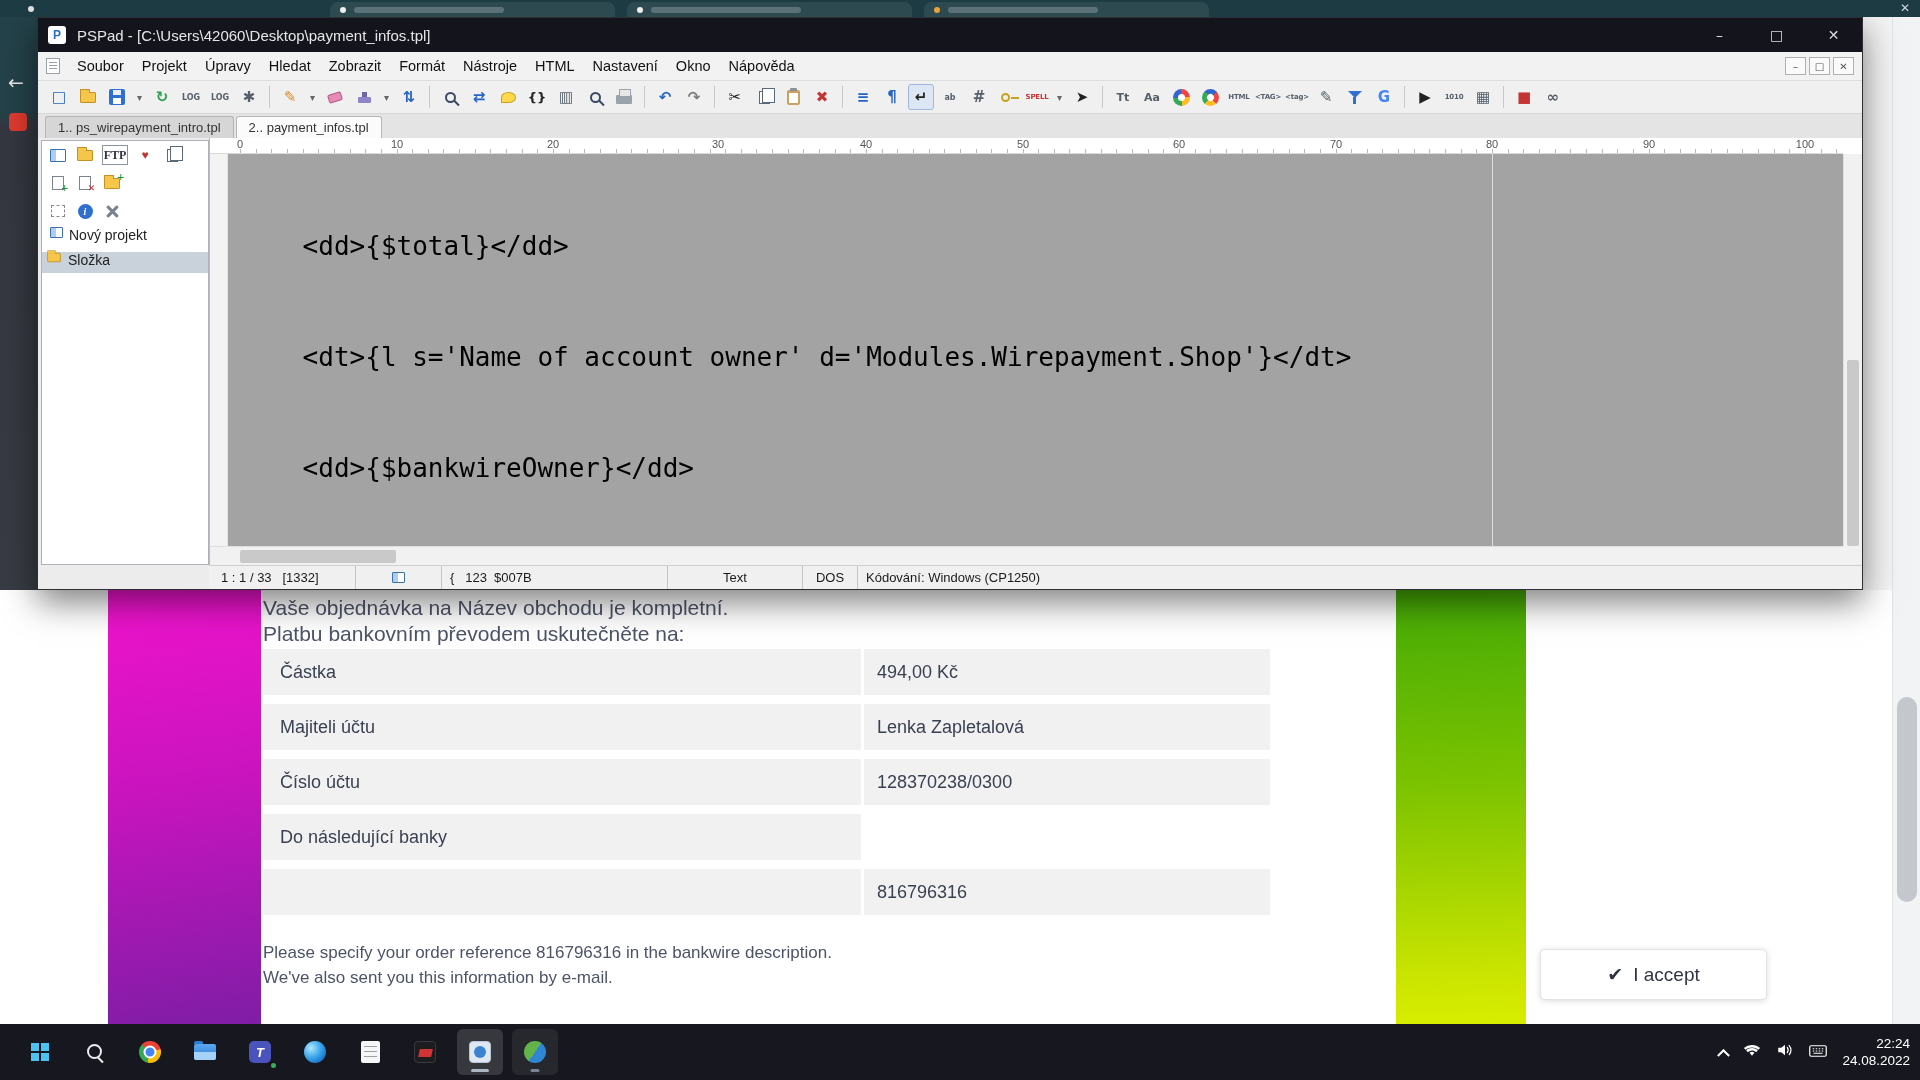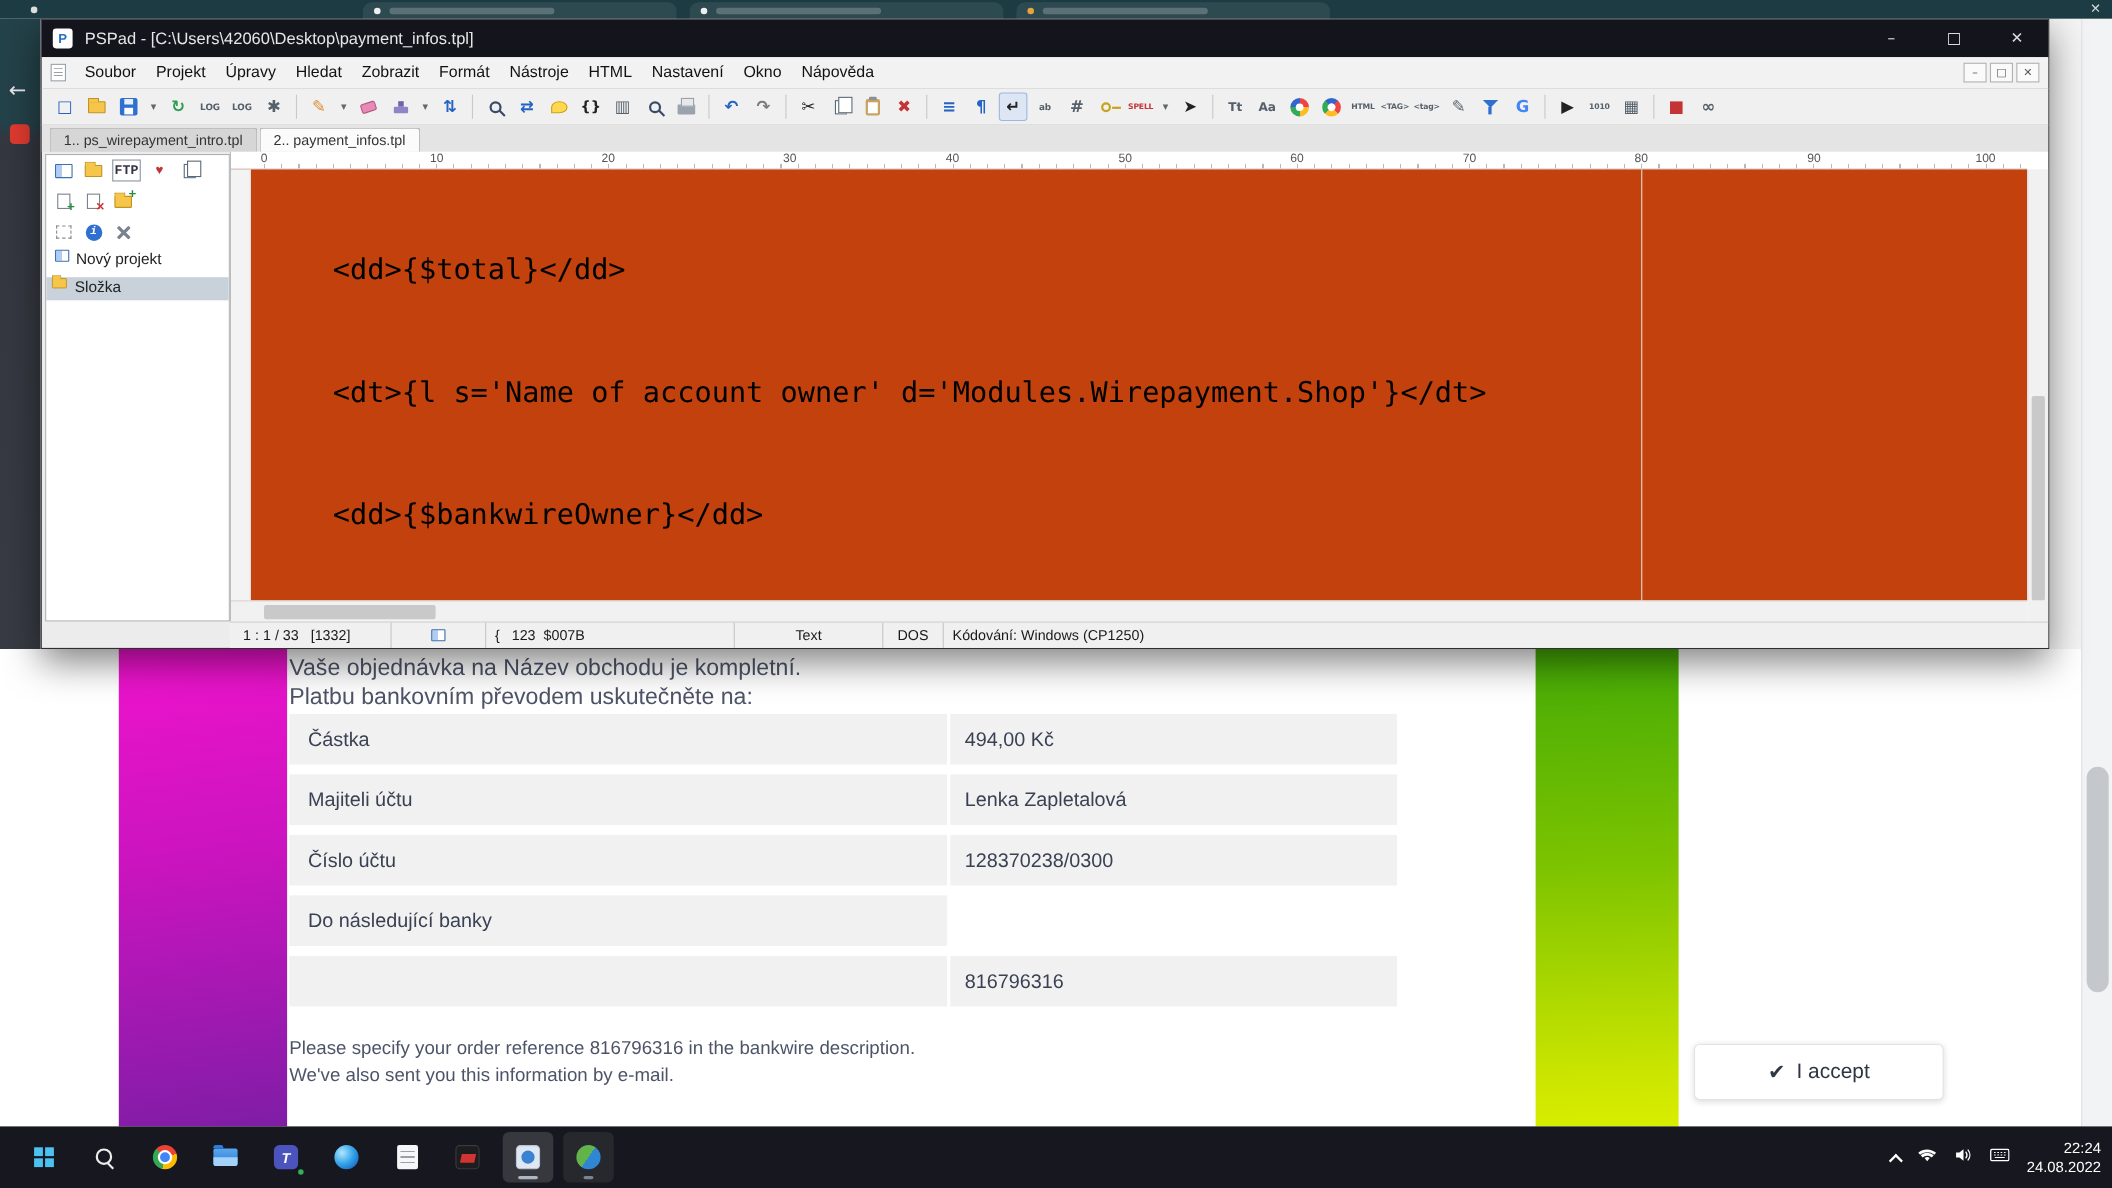--- a/index.html
+++ b/index.html
@@ -58,31 +58,31 @@
   .c-slate{color:#55606b}.c-dim{color:#7a7a7a}.c-orange{color:#df8a2c}.c-gblue{color:#4285f4}
   .pressed{background:#dce6f4;border:1px solid #9db8dc}
   .tsep{width:1px;height:22px;background:#c9c9c9;margin:0 4px;flex:0 0 auto}
   .tabbar{position:absolute;left:0;top:96px;right:0;height:24px;background:#e4e4e4;display:flex;align-items:flex-end;padding-left:7px}
   .tab{height:22px;display:flex;align-items:center;padding:0 12px;font-size:13px;color:#333;background:#d6d6d6;border:1px solid #b6b6b6;border-bottom:none;border-radius:3px 3px 0 0;margin-right:2px}
   .tab.active{background:#fbfbfb}
 
   
   .lpanel{position:absolute;left:3px;top:122px;width:168px;bottom:24px;background:#fff;border:1px solid #aeb2b8;overflow:hidden}
   .prow3{display:flex;gap:7px;padding:4px 6px;align-items:center}
-  .pi{width:20px;height:20px;display:flex;align-items:center;justify-content:center;font-size:12px;font-weight:bold;font-family:Liberation Mono, monospace}
+  .pi{width:20px;height:20px;display:flex;align-items:center;justify-content:center;font-size:12px;font-weight:bold;font-family:Liberation Serif, serif}
   .pi.bordered{border:1px solid #8a94a0;color:#334;width:26px}
   .trow{display:flex;gap:6px;height:23px;padding-left:8px;font-size:14px;color:#222;margin-top:2px}
   .trow.sel{padding-left:4px;background:#c9d2db;height:21px}
 
   
   .editor{position:absolute;left:171px;top:120px;right:0;bottom:24px;background:#fff;border-left:1px solid #bcbcbc;overflow:hidden}
   .ruler{position:absolute;left:0;top:0;right:19px;height:16px;background:#fff;border-bottom:1px solid #d8d8d8}
   .ruler::after{content:"";position:absolute;left:30px;right:0;bottom:0;height:4px;background:repeating-linear-gradient(to right,#b9b9b9 0 1px,transparent 1px 15.65px)}
   .rnum{position:absolute;top:0;transform:translateX(-50%);font-size:11px;color:#555}
-  .codewrap{position:absolute;left:0;top:16px;right:19px;bottom:19px;overflow:hidden;background:#c2410c}
+  .codewrap{position:absolute;left:0;top:16px;right:19px;bottom:19px;overflow:hidden;background:#a3a3a3}
   .code{padding-left:30px;font-family:"DejaVu Sans Mono",monospace;font-size:26px;line-height:37px;color:#000;white-space:pre}
   .cl{height:37px}
   .gutter{position:absolute;left:0;top:16px;bottom:19px;width:18px;background:#f3f3f3;border-right:1px solid #e4e4e4}
   .vmargin{position:absolute;top:16px;bottom:19px;left:1282px;width:1px;background:#dcdcdc}
   .vscroll{position:absolute;right:0;top:16px;bottom:19px;width:19px;background:#f1f1f1;border-left:1px solid #dfdfdf}
   .vthumb{position:absolute;left:3px;right:3px;top:206px;height:186px;background:#c9c9c9;border-radius:2px}
   .hscroll{position:absolute;left:0;right:19px;bottom:0;height:19px;background:#f1f1f1;border-top:1px solid #dfdfdf}
   .hthumb{position:absolute;top:3px;height:13px;left:30px;width:156px;background:#c9c9c9;border-radius:2px}
   .scorner{position:absolute;right:0;bottom:0;width:19px;height:19px;background:#f1f1f1}
 

